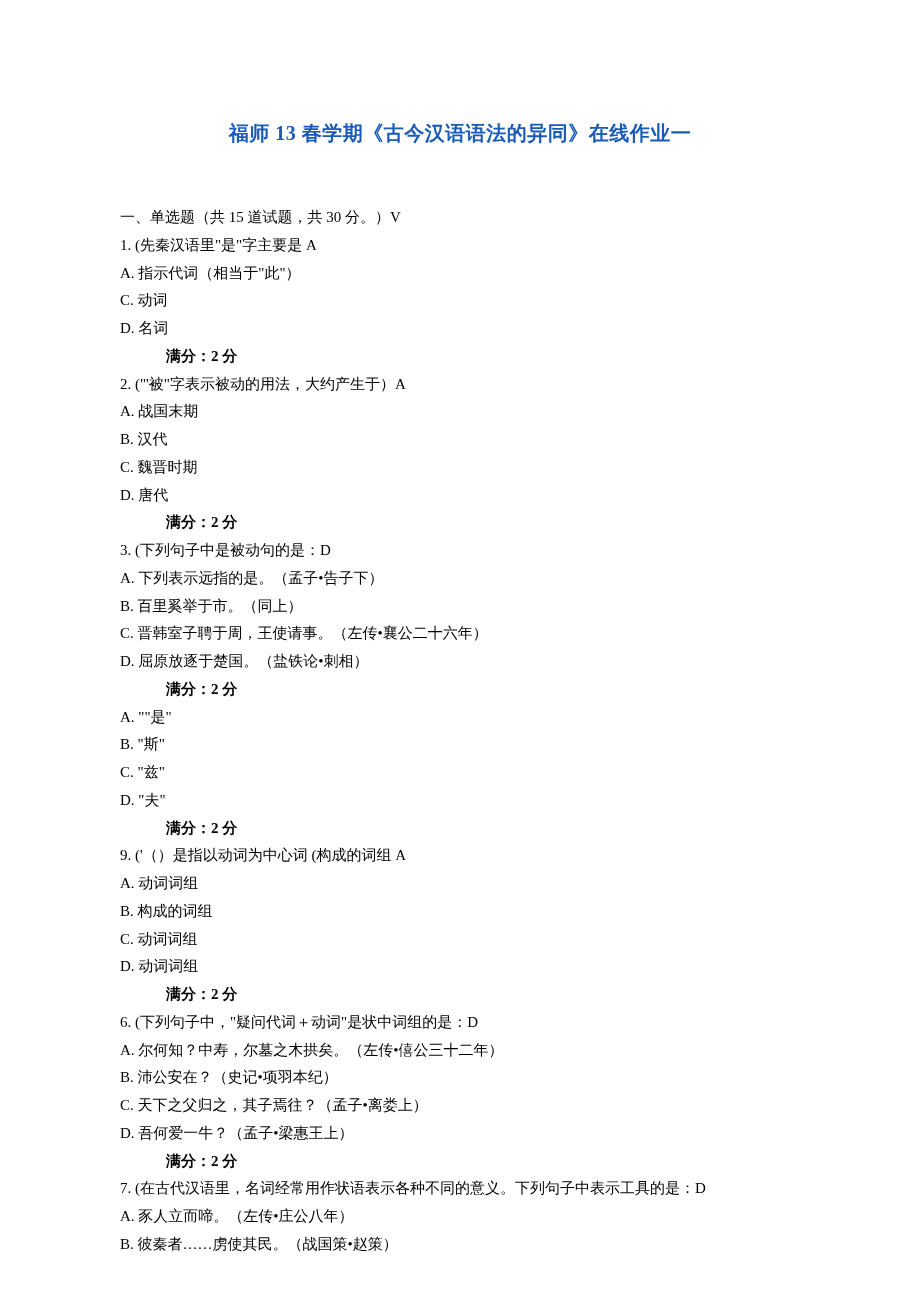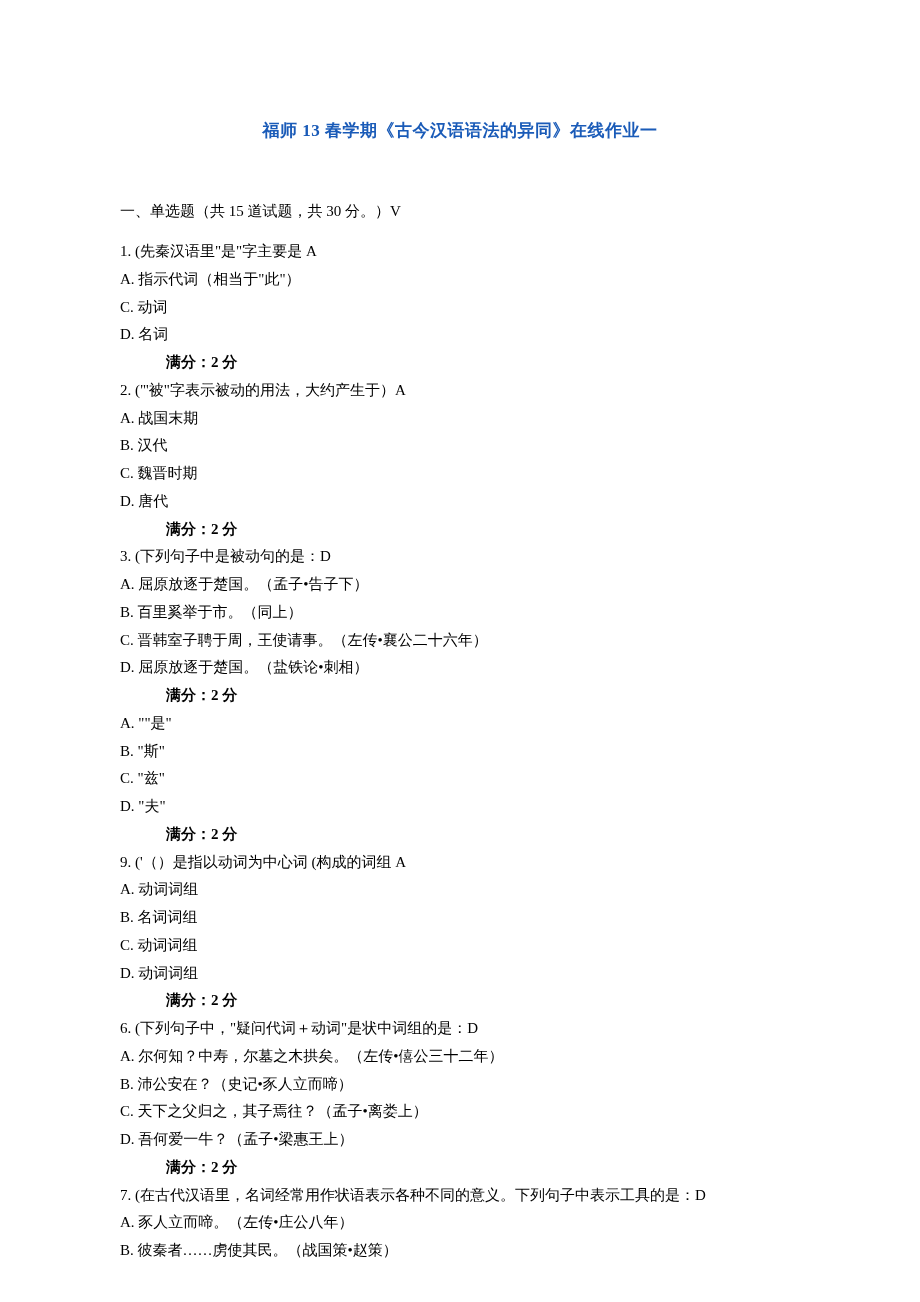--- a/index.html
+++ b/index.html
@@ -13,28 +13,28 @@
       background: #ffffff;
       font-family: "SimSun", "宋体", serif;
       font-size: 15px;
       color: #000000;
       line-height: 1.85;
       padding: 115px 120px 0 120px;
     }
     .title {
       text-align: center;
       color: #1a5bb8;
-      font-size: 17px;
+      font-size: 20px;
       font-weight: bold;
       font-family: "SimSun", "宋体", serif;
       margin-bottom: 52px;
       letter-spacing: 0.5px;
     }
     .section-header {
-      margin-bottom: 12px;
+      margin-bottom: 0;
     }
     .question-block {
       margin-bottom: 0;
     }
     .question-line {
       padding-left: 0;
     }
     .option-line {
       padding-left: 0;
     }
@@ -61,45 +61,45 @@
     <div class="question-block">
       <div class="question-line">2.  ("'被"字表示被动的用法，大约产生于）A</div>
       <div class="option-line">A.  战国末期</div>
       <div class="option-line">B.  汉代</div>
       <div class="option-line">C.  魏晋时期</div>
       <div class="option-line">D.  唐代</div>
       <div class="score-line">满分：2   分</div>
     </div>
     <div class="question-block">
       <div class="question-line">3.  (下列句子中是被动句的是：D</div>
-      <div class="option-line">A.  屈原放逐于楚国。（孟子•告子下）</div>
+      <div class="option-line">A.  下列表示远指的是。（孟子•告子下）</div>
       <div class="option-line">B.  百里奚举于市。（同上）</div>
       <div class="option-line">C.  晋韩室子聘于周，王使请事。（左传•襄公二十六年）</div>
       <div class="option-line">D.  屈原放逐于楚国。（盐铁论•刺相）</div>
       <div class="score-line">满分：2   分</div>
     </div>
     <div class="question-block">
       <div class="option-line">A. ""是"</div>
       <div class="option-line">B. "斯"</div>
       <div class="option-line">C. "兹"</div>
       <div class="option-line">D. "夫"</div>
       <div class="score-line">满分：2   分</div>
     </div>
     <div class="question-block">
       <div class="question-line">9.  ('（）是指以动词为中心词 (构成的词组 A</div>
       <div class="option-line">A.  动词词组</div>
-      <div class="option-line">B.  名词词组</div>
+      <div class="option-line">B.  构成的词组</div>
       <div class="option-line">C.  动词词组</div>
       <div class="option-line">D.  动词词组</div>
       <div class="score-line">满分：2   分</div>
     </div>
     <div class="question-block">
       <div class="question-line">6.  (下列句子中，"疑问代词＋动词"是状中词组的是：D</div>
       <div class="option-line">A.  尔何知？中寿，尔墓之木拱矣。（左传•僖公三十二年）</div>
-      <div class="option-line">B.  沛公安在？（史记•豕人立而啼）</div>
+      <div class="option-line">B.  沛公安在？（史记•项羽本纪）</div>
       <div class="option-line">C.  天下之父归之，其子焉往？（孟子•离娄上）</div>
       <div class="option-line">D.  吾何爱一牛？（孟子•梁惠王上）</div>
       <div class="score-line">满分：2   分</div>
     </div>
     <div class="question-block">
       <div class="question-line">7.  (在古代汉语里，名词经常用作状语表示各种不同的意义。下列句子中表示工具的是：D</div>
       <div class="option-line">A.  豕人立而啼。（左传•庄公八年）</div>
       <div class="option-line">B.  彼秦者……虏使其民。（战国策•赵策）</div>
     </div>
   </div>

